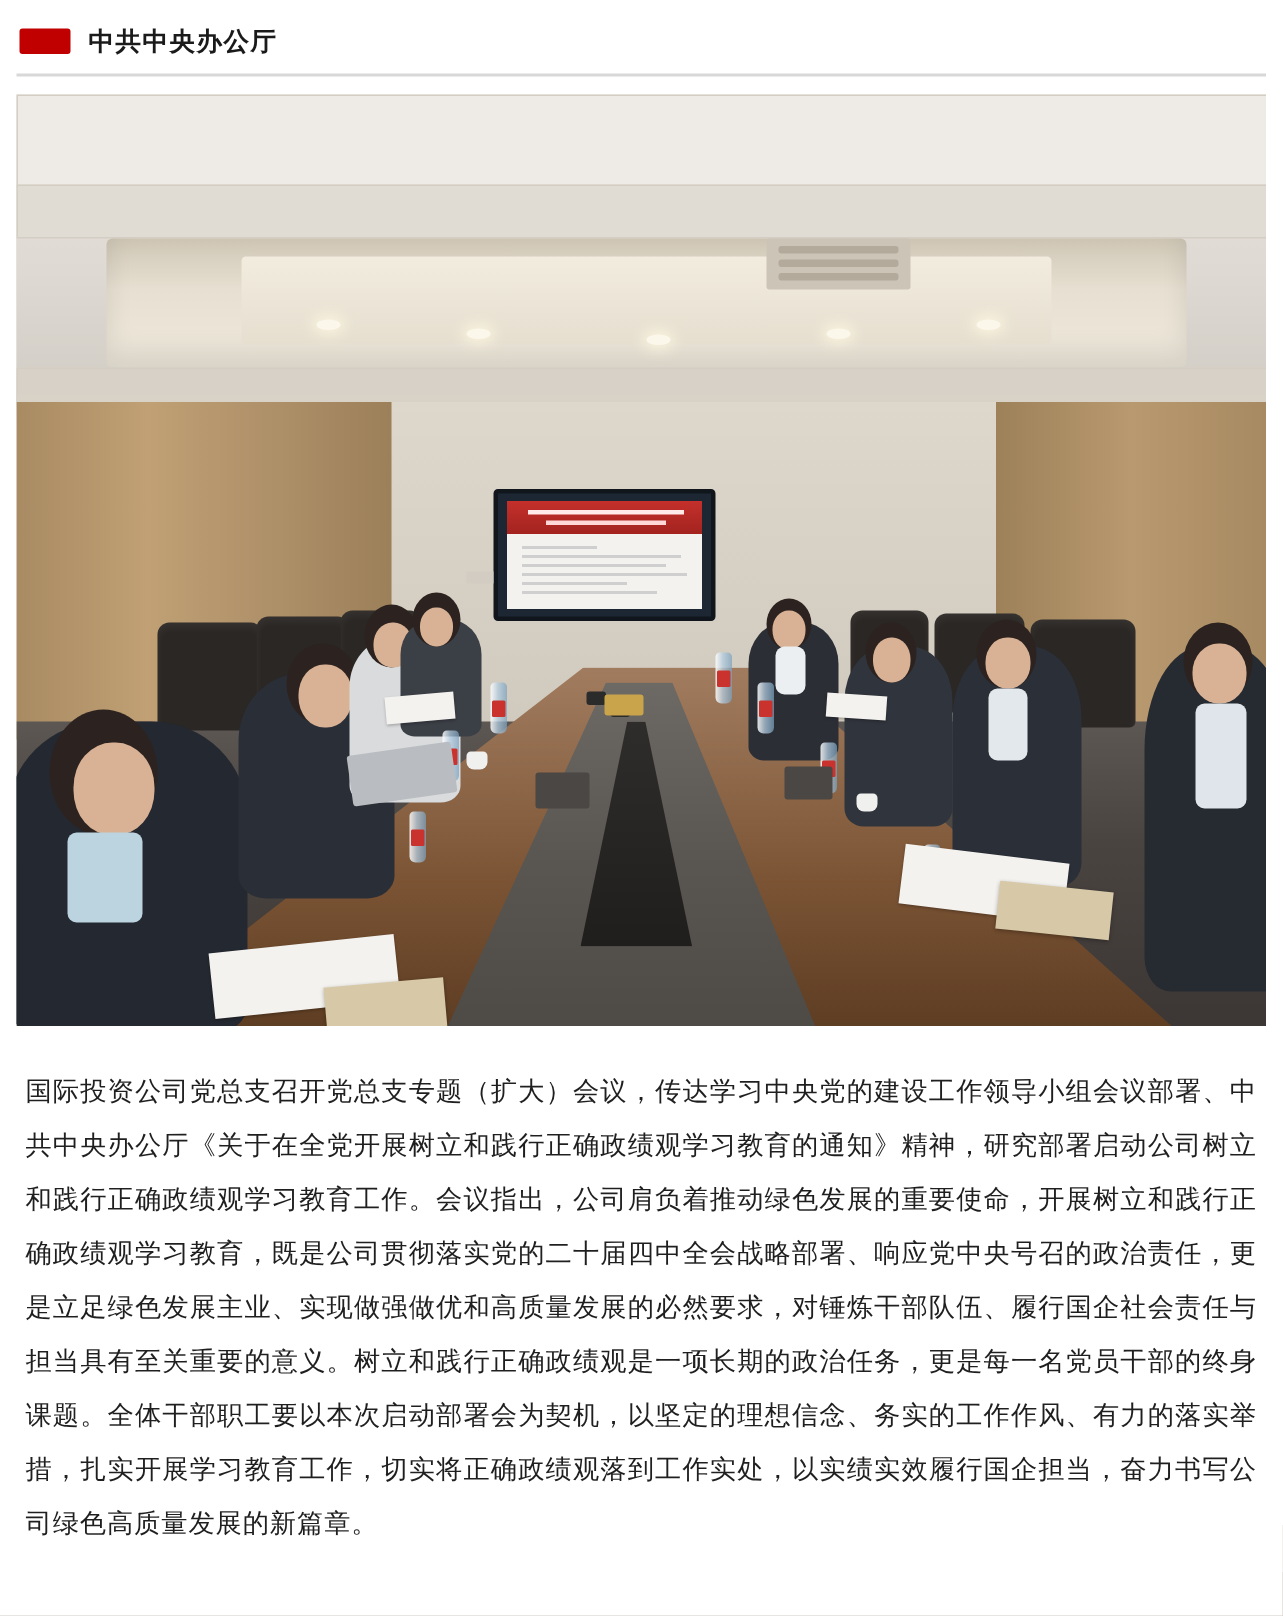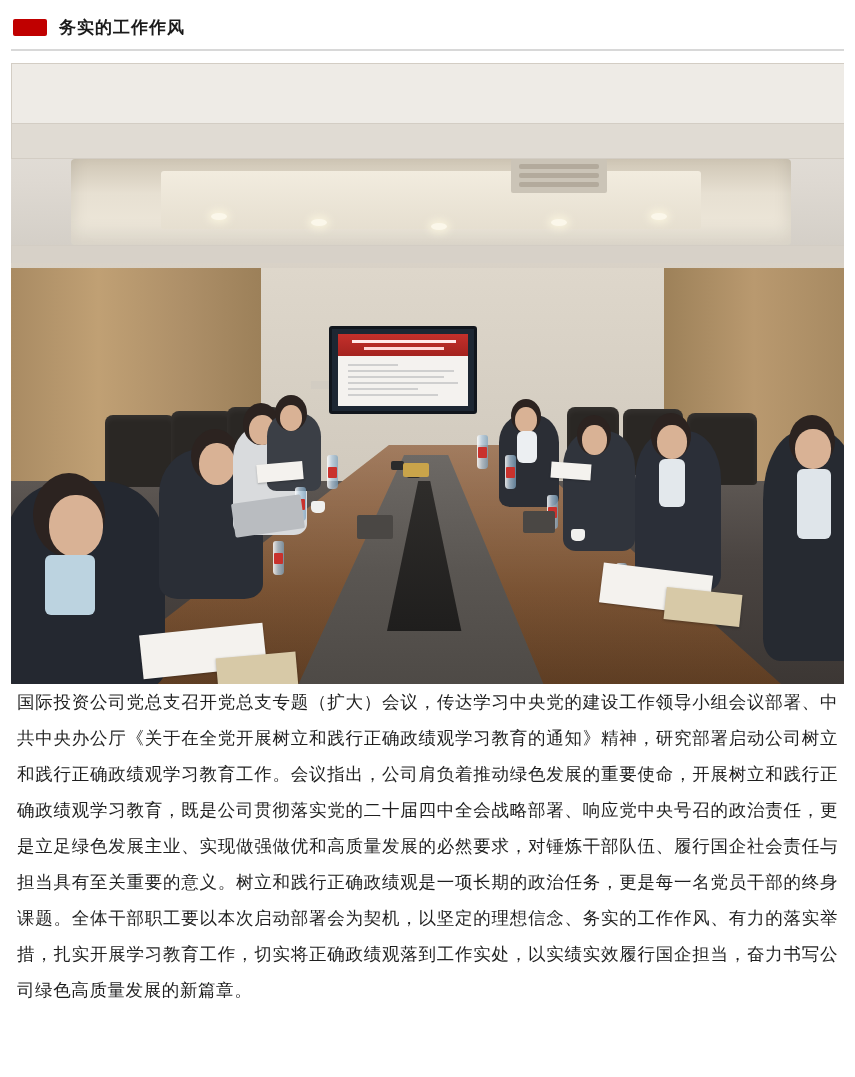--- a/index.html
+++ b/index.html
@@ -235,37 +235,38 @@
     background: #b9bcc0;
     border-radius: 2px;
   }
   .tissue {
     position: absolute;
     background: #4a4744;
     border-radius: 2px;
   }
   
   .article {
+    margin-top: 26px;
     padding: 0 6px 4px 6px;
     font-size: 17.5px;
     line-height: 2.06;
     letter-spacing: 0.6px;
     text-align: justify;
     color: #1f1f1f;
     font-family: "DejaVu Sans", "Liberation Sans", sans-serif;
   }
 </style>
 </head>
 <body>
 
 <div class="page">
 
   <div class="header">
     <div class="header-mark"></div>
-    <div class="header-title">务实的工作作风</div>
+    <div class="header-title">中共中央办公厅</div>
   </div>
 
   <div class="photo-wrap">
     <div class="photo">
 
       <div class="ceiling"></div>
       <div class="ceiling-panel" style="left:0;top:0;width:100%;height:60px;background:#eeebe6;"></div>
       <div class="ceiling-panel" style="left:0;top:60px;width:100%;height:34px;background:#e0dbd3;"></div>
       <div class="cove"></div>
       <div class="cove-inner"></div>

